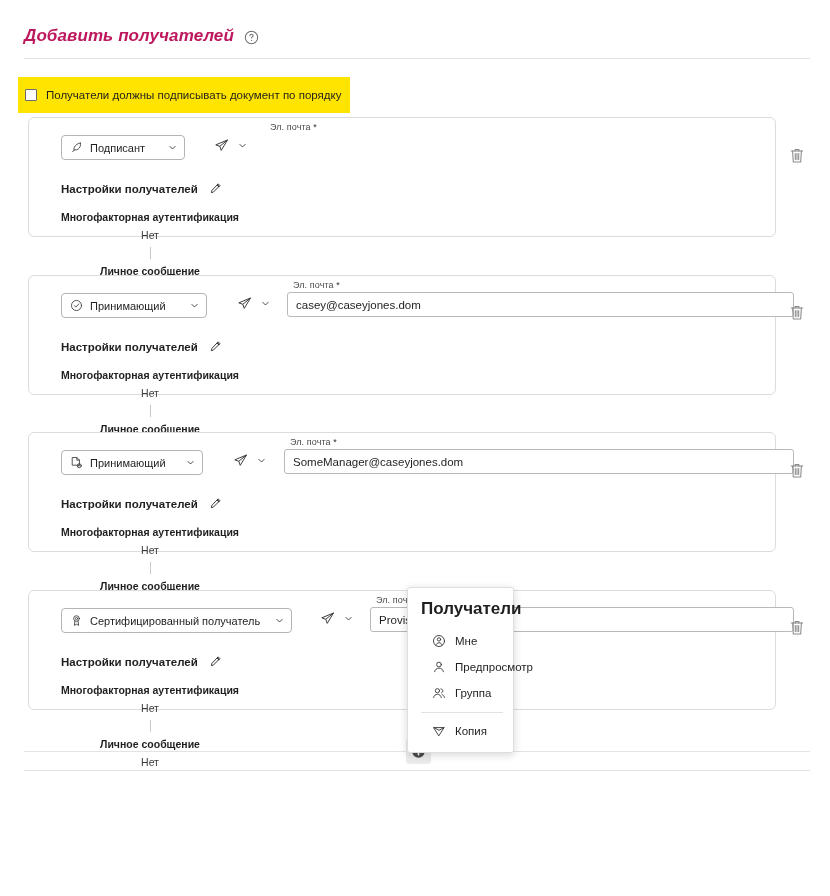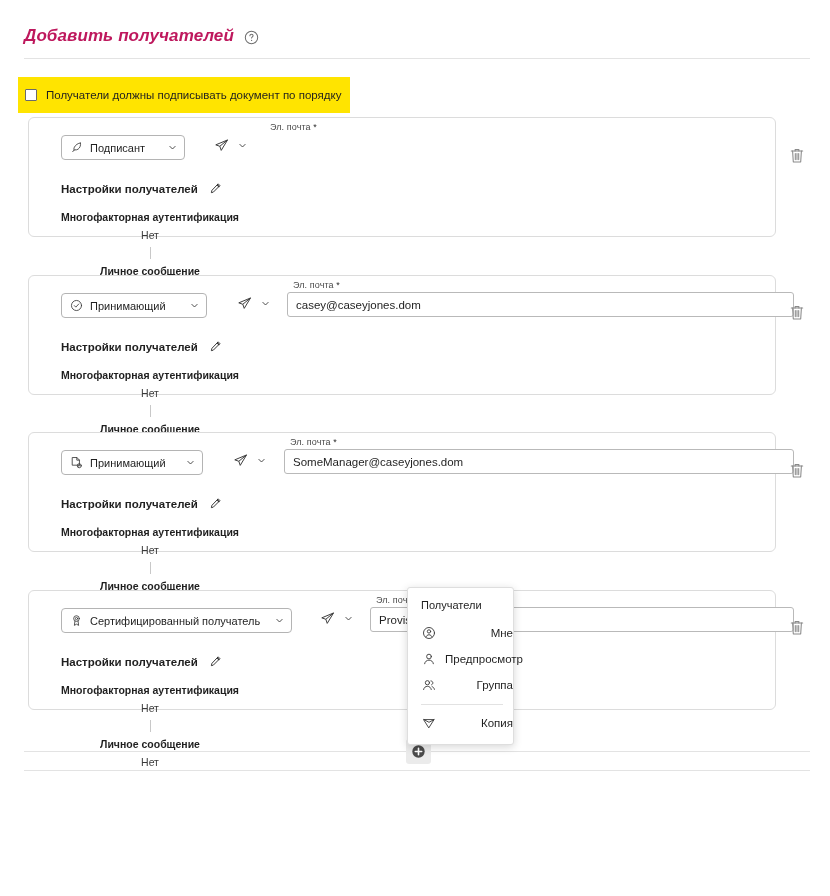--- a/index.html
+++ b/index.html
@@ -101,26 +101,26 @@
   .trash-icon { width: 16px; height: 18px; display: block; }
 
   
   .popup {
     position: absolute; left: 407px; top: 587px; width: 107px;
     background: #fff; border: 1px solid #dedede; border-radius: 3px;
     box-shadow: 0 2px 8px rgba(0,0,0,.16);
     padding: 9px 0 8px 0; z-index: 40;
   }
   .popup-title {
-    font-size: 11px; font-weight: normal; color: #1f1f1f;
+    font-size: 17px; font-weight: bold; color: #1f1f1f;
     padding: 2px 0 9px 13px;
   }
   .popup-item {
     display: flex; align-items: center; gap: 9px;
-    padding: 6px 0 6px 14px; cursor: pointer; font-size: 11.5px; color: #1f1f1f; justify-content: space-between;
+    padding: 6px 0 6px 24px; cursor: pointer; font-size: 11.5px; color: #1f1f1f;
   }
   .popup-icon { width: 14px; height: 14px; display: block; flex: 0 0 auto; }
   .popup-divider { height: 1px; background: #e2e2e2; margin: 6px 10px 5px 13px; }
 
   
   .add-rule {
     position: absolute; left: 24px; top: 751px; width: 786px; height: 1px;
     background: #e3e3e3;
   }
   .add-btn {

